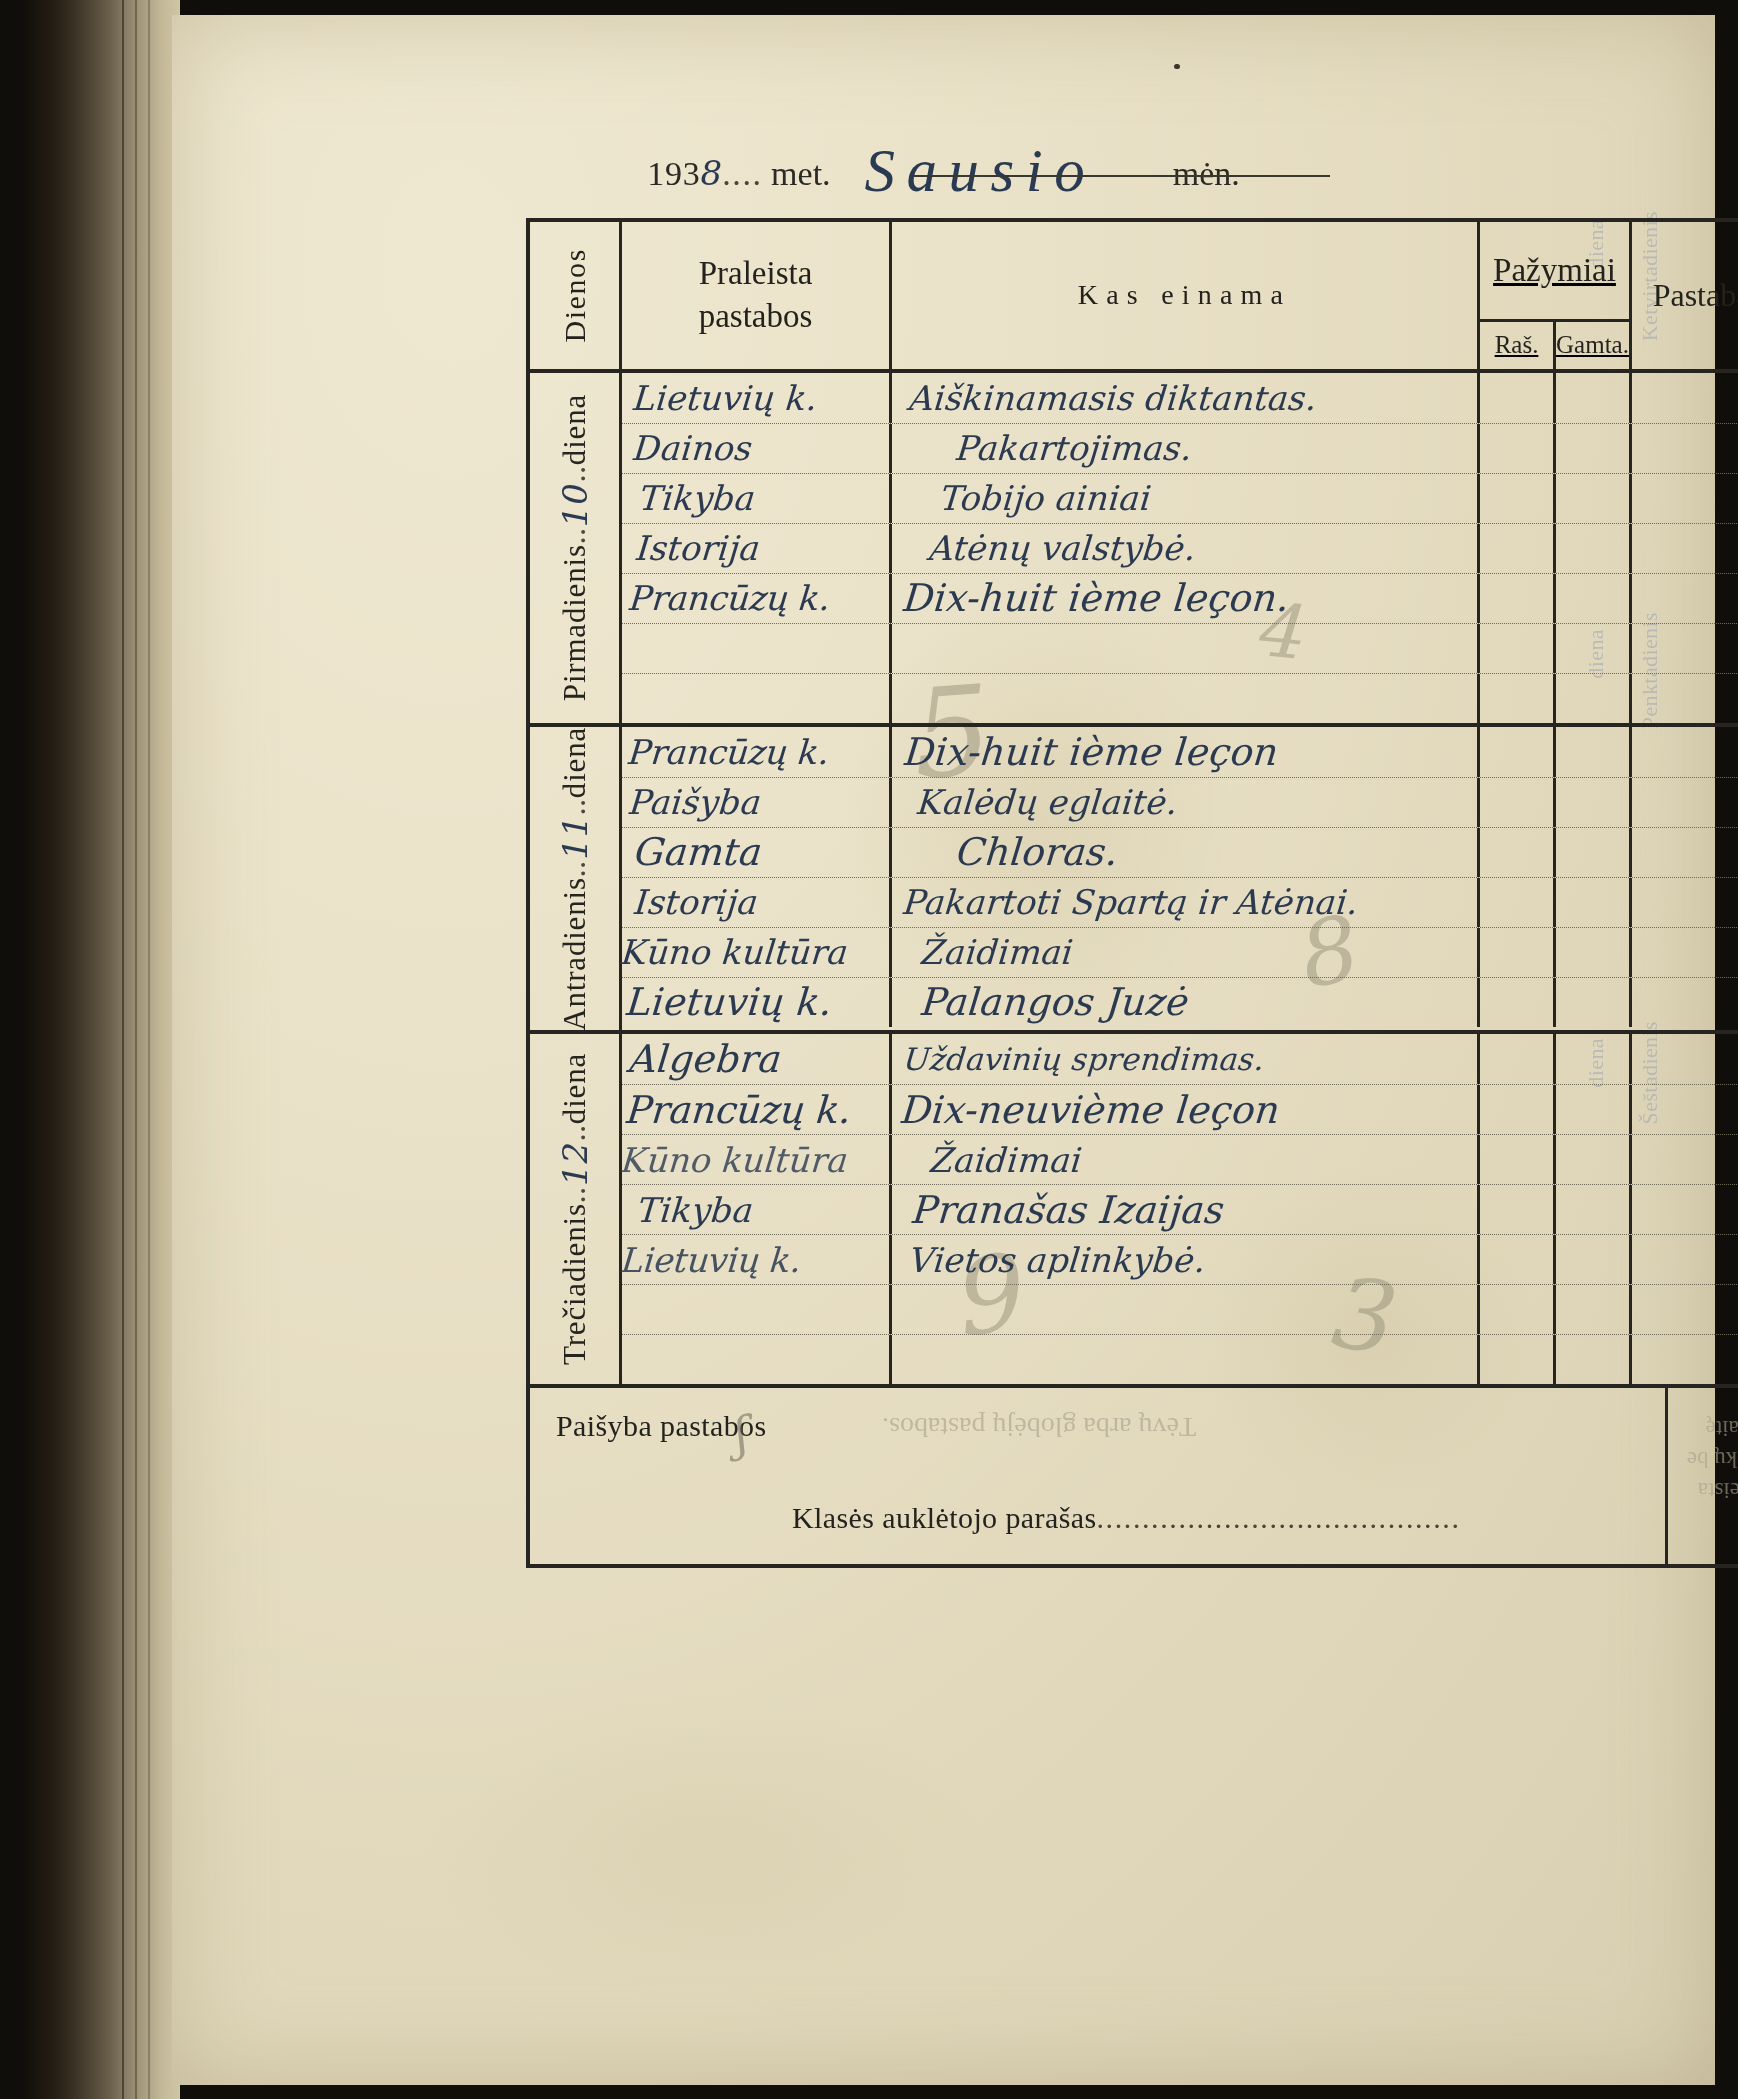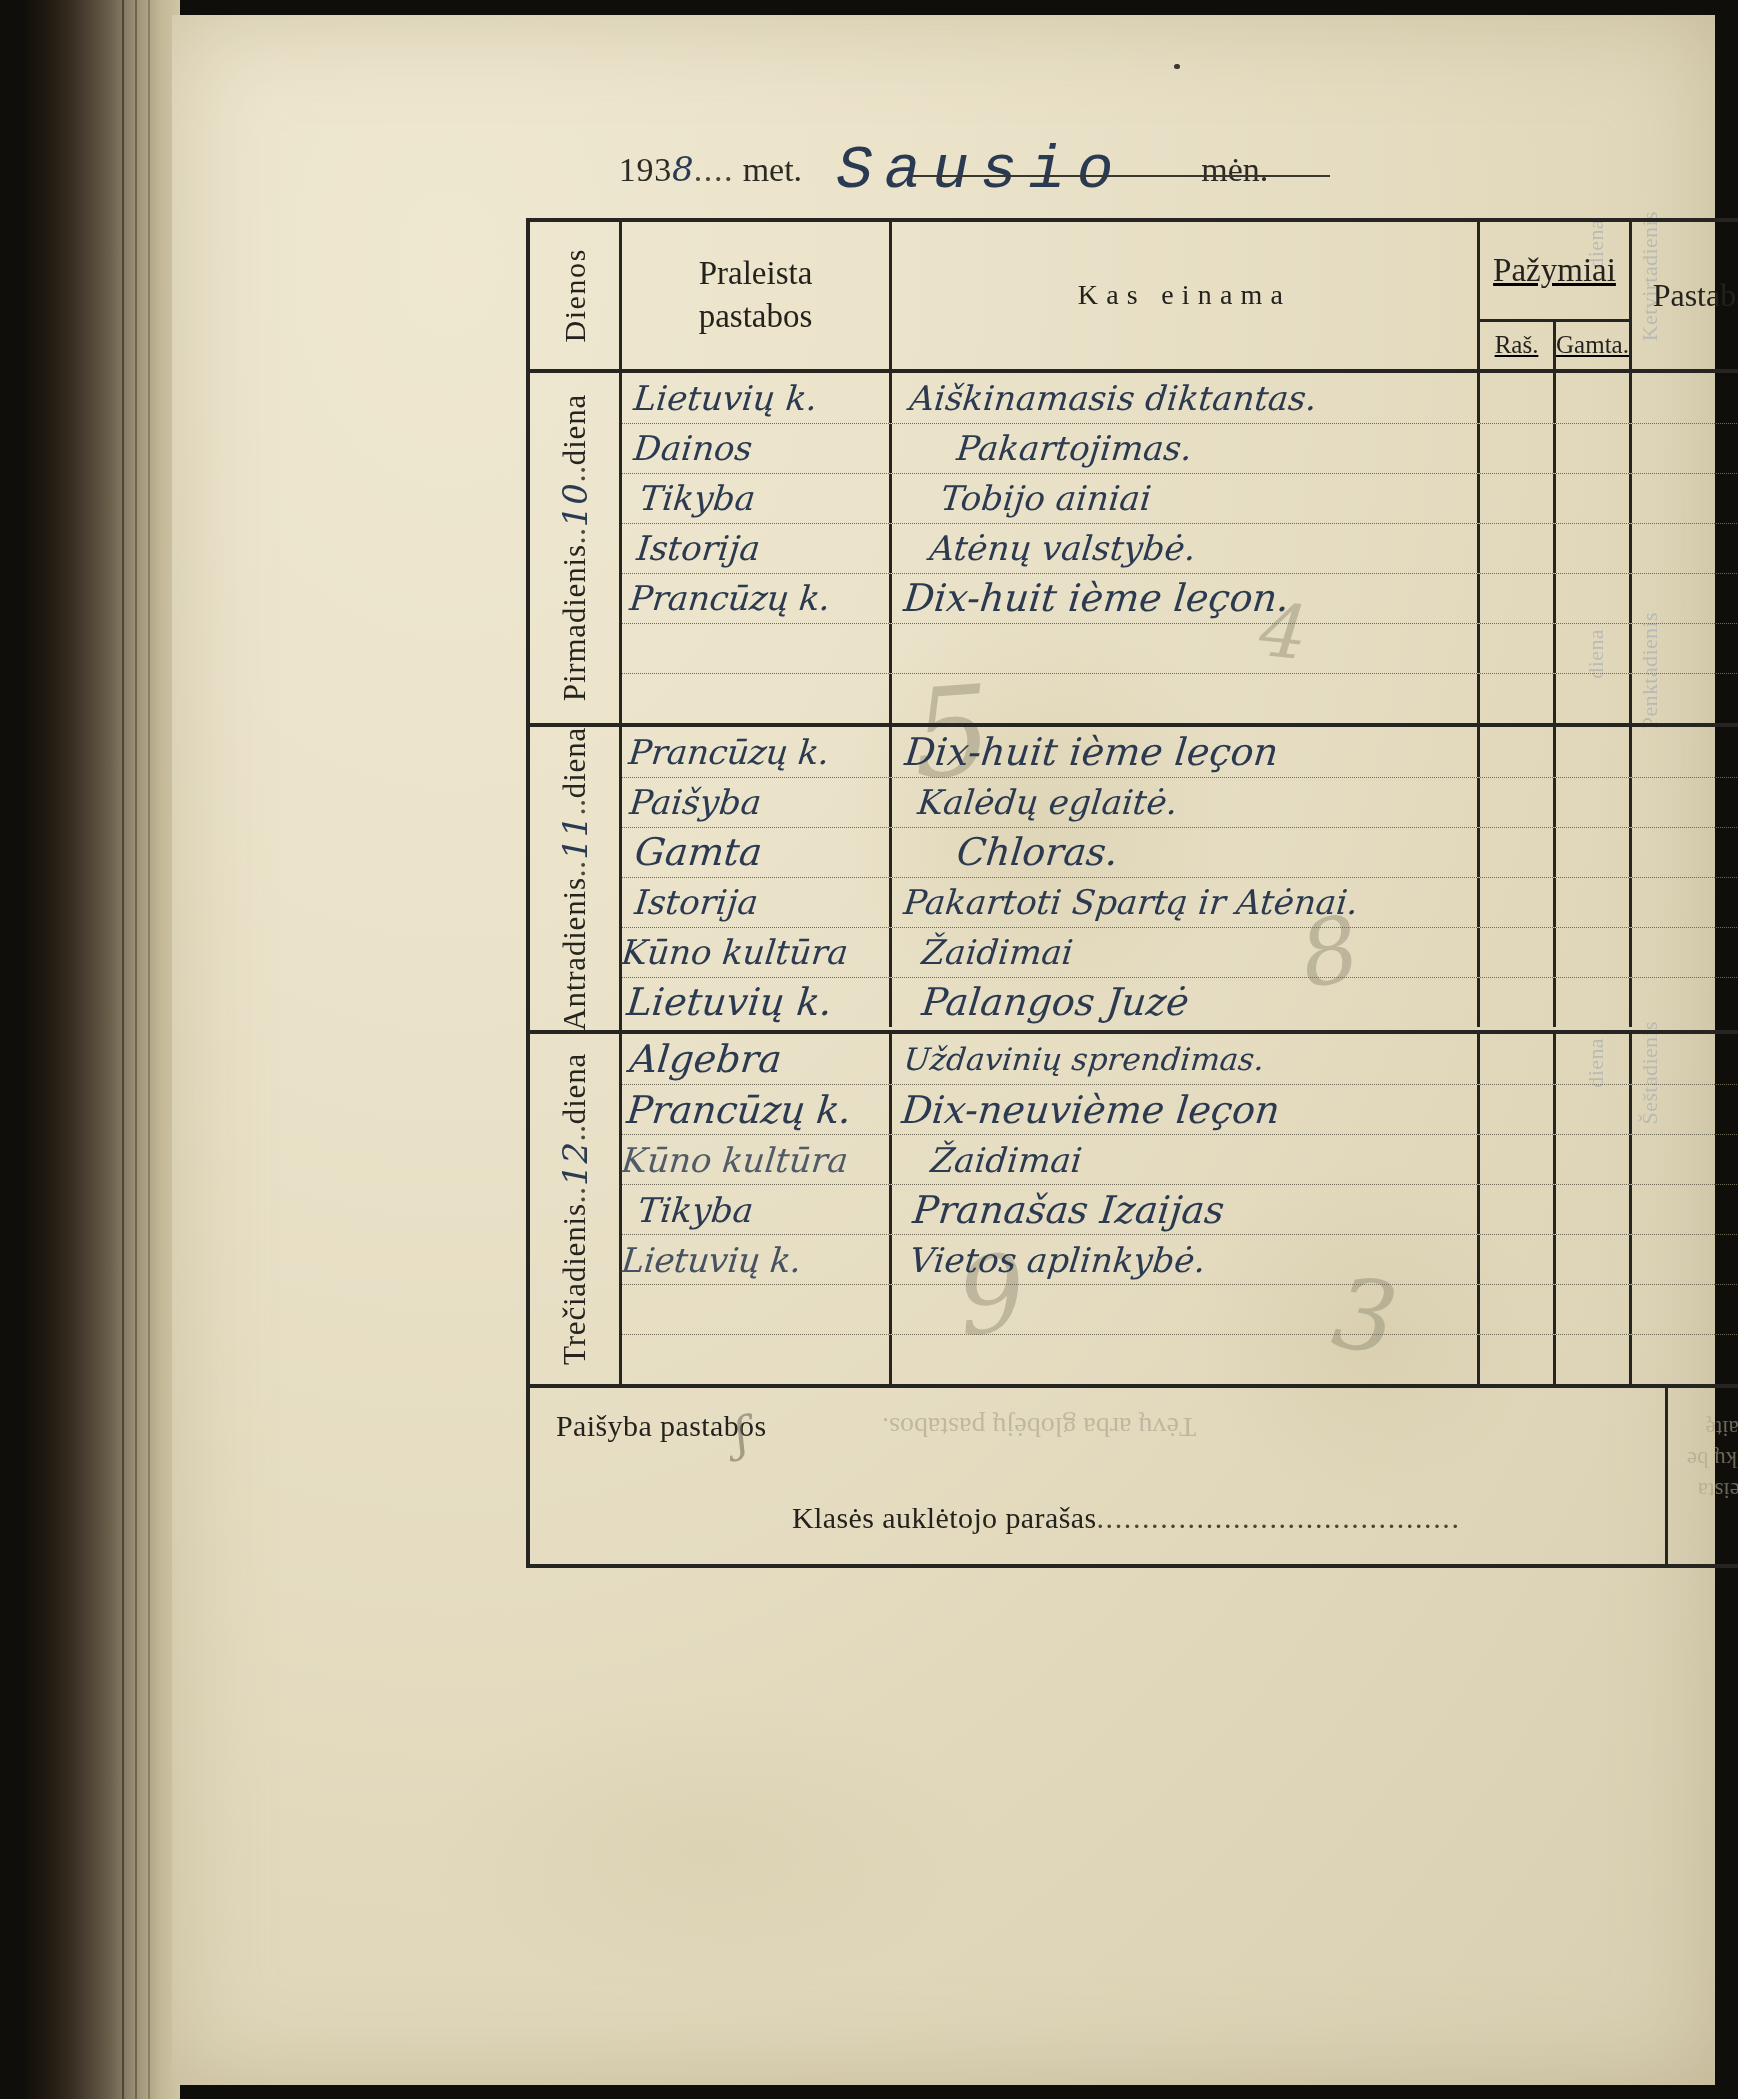--- a/index.html
+++ b/index.html
@@ -93,21 +93,21 @@
     position: absolute;
     left: 0; right: 0;
     top: 115px;
     text-align: center;
     font-size: 34px;
     color: #2c2a24;
   }
   .heading .yr { letter-spacing: 0.8px; }
   .heading .dots { letter-spacing: 1.6px; color: #4a463a; }
   .hand-month {
-    font-family: Liberation Mono, monospace;
+    font-family: Liberation Serif, serif;
     font-style: italic;
     font-size: 61px;
     color: #2a3a52;
     letter-spacing: 11.5px;
     position: relative;
     top: 6.5px;
   }
   .hand-digit {
     font-family: "DejaVu Serif", serif;
     font-style: italic;

